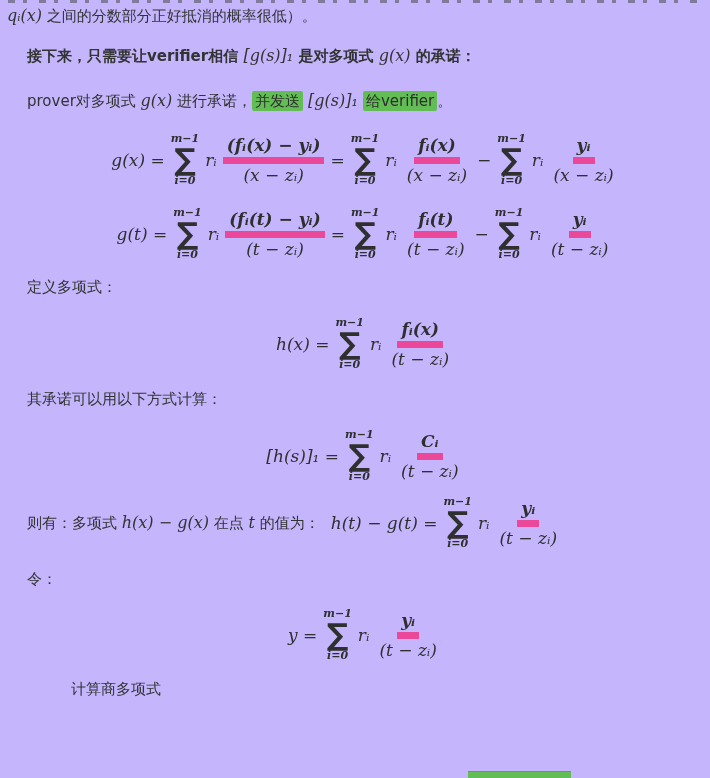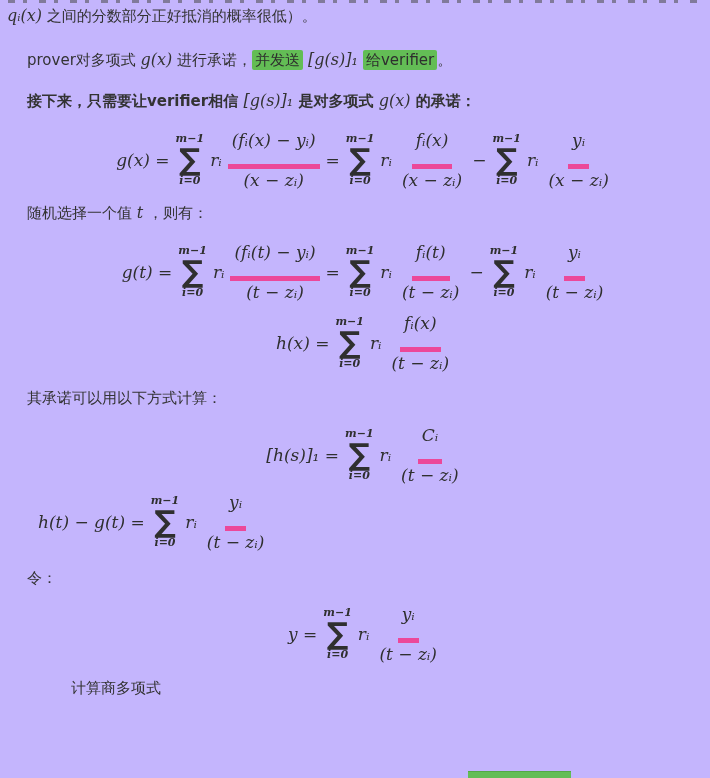--- a/index.html
+++ b/index.html
@@ -70,42 +70,42 @@
   }
   .sum .lim { font-size:11px; line-height:12px; }
   .sig {
     font-family:"DejaVu Sans","Liberation Sans",sans-serif;
     font-style:normal; font-size:30px; line-height:30px;
   }
   .frac {
     display:inline-flex; flex-direction:column; align-items:center;
     margin:0 3px; text-align:center;
   }
-  .frac .num { padding:0 4px 13px 4px; border-bottom:5px solid #ec4899; line-height:21px; }
+  .frac .num { padding:0 4px 1px 4px; border-bottom:7px solid #ec4899; line-height:21px;font-weight:bold; }
   .frac .den { padding:1px 4px 0 4px; line-height:21px; }
   
   .bottom-clip {
     position:absolute; left:468px; bottom:0; width:103px; height:6px;
     background:#63bd55; border-top:1px solid #52a944;
   }
 </style>
 </head>
 <body>
 
 <div class="doc">
 
   <div class="top-clip"></div>
 
   <p class="line p1"><span class="imath">qᵢ(x)</span><span> 之间的分数部分正好抵消的概率很低）。</span></p>
 
   <div class="indent">
 
+    <p class="line p3"><span>接下来，只需要让verifier相信 </span><span class="imath">[g(s)]₁</span><span> 是对多项式 </span><span class="imath">g(x)</span><span> 的承诺：</span></p>
+
     <p class="line p2"><span>prover对多项式 </span><span class="imath">g(x)</span><span> 进行承诺，</span><span class="hl">并发送</span><span class="imath spaced">[g(s)]₁</span><span class="hl">给verifier</span><span>。</span></p>
-
-    <p class="line p3"><span>接下来，只需要让verifier相信 </span><span class="imath">[g(s)]₁</span><span> 是对多项式 </span><span class="imath">g(x)</span><span> 的承诺：</span></p>
 
 
     <div class="eq-row f1">
       <span class="tok">g(x) =</span>
       <span class="sum">
           <span class="lim">m−1</span>
           <span class="sig">∑</span>
           <span class="lim">i=0</span>
         </span>
       <span class="tok">rᵢ</span>
@@ -130,21 +130,20 @@
           <span class="sig">∑</span>
           <span class="lim">i=0</span>
         </span>
       <span class="tok">rᵢ</span>
       <span class="frac">
           <span class="num">yᵢ</span>
           <span class="den">(x − zᵢ)</span>
         </span>
     </div>
 
-    <p class="line p5"><span>随机选择一个值 </span><span class="imath">t</span><span> ，则有：</span></p>
 
     <div class="eq-row f2">
       <span class="tok">g(t) =</span>
       <span class="sum">
           <span class="lim">m−1</span>
           <span class="sig">∑</span>
           <span class="lim">i=0</span>
         </span>
       <span class="tok">rᵢ</span>
       <span class="frac">
@@ -168,20 +167,21 @@
           <span class="sig">∑</span>
           <span class="lim">i=0</span>
         </span>
       <span class="tok">rᵢ</span>
       <span class="frac">
           <span class="num">yᵢ</span>
           <span class="den">(t − zᵢ)</span>
         </span>
     </div>
 
+    <p class="line p6">定义多项式：</p>
 
     <div class="eq-row f3">
       <span class="tok">h(x) =</span>
       <span class="sum">
           <span class="lim">m−1</span>
           <span class="sig">∑</span>
           <span class="lim">i=0</span>
         </span>
       <span class="tok">rᵢ</span>
       <span class="frac">
@@ -200,20 +200,21 @@
           <span class="lim">i=0</span>
         </span>
       <span class="tok">rᵢ</span>
       <span class="frac">
           <span class="num">Cᵢ</span>
           <span class="den">(t − zᵢ)</span>
         </span>
     </div>
 
     <div class="row8">
+      <span class="plain"><span>则有：多项式 </span><span class="imath">h(x) − g(x)</span><span> 在点 </span><span class="imath">t</span><span> 的值为：</span></span>
       <span class="eq-inline">
         <span class="tok">h(t) − g(t) =</span>
         <span class="sum">
             <span class="lim">m−1</span>
             <span class="sig">∑</span>
             <span class="lim">i=0</span>
           </span>
         <span class="tok">rᵢ</span>
         <span class="frac">
             <span class="num">yᵢ</span>

